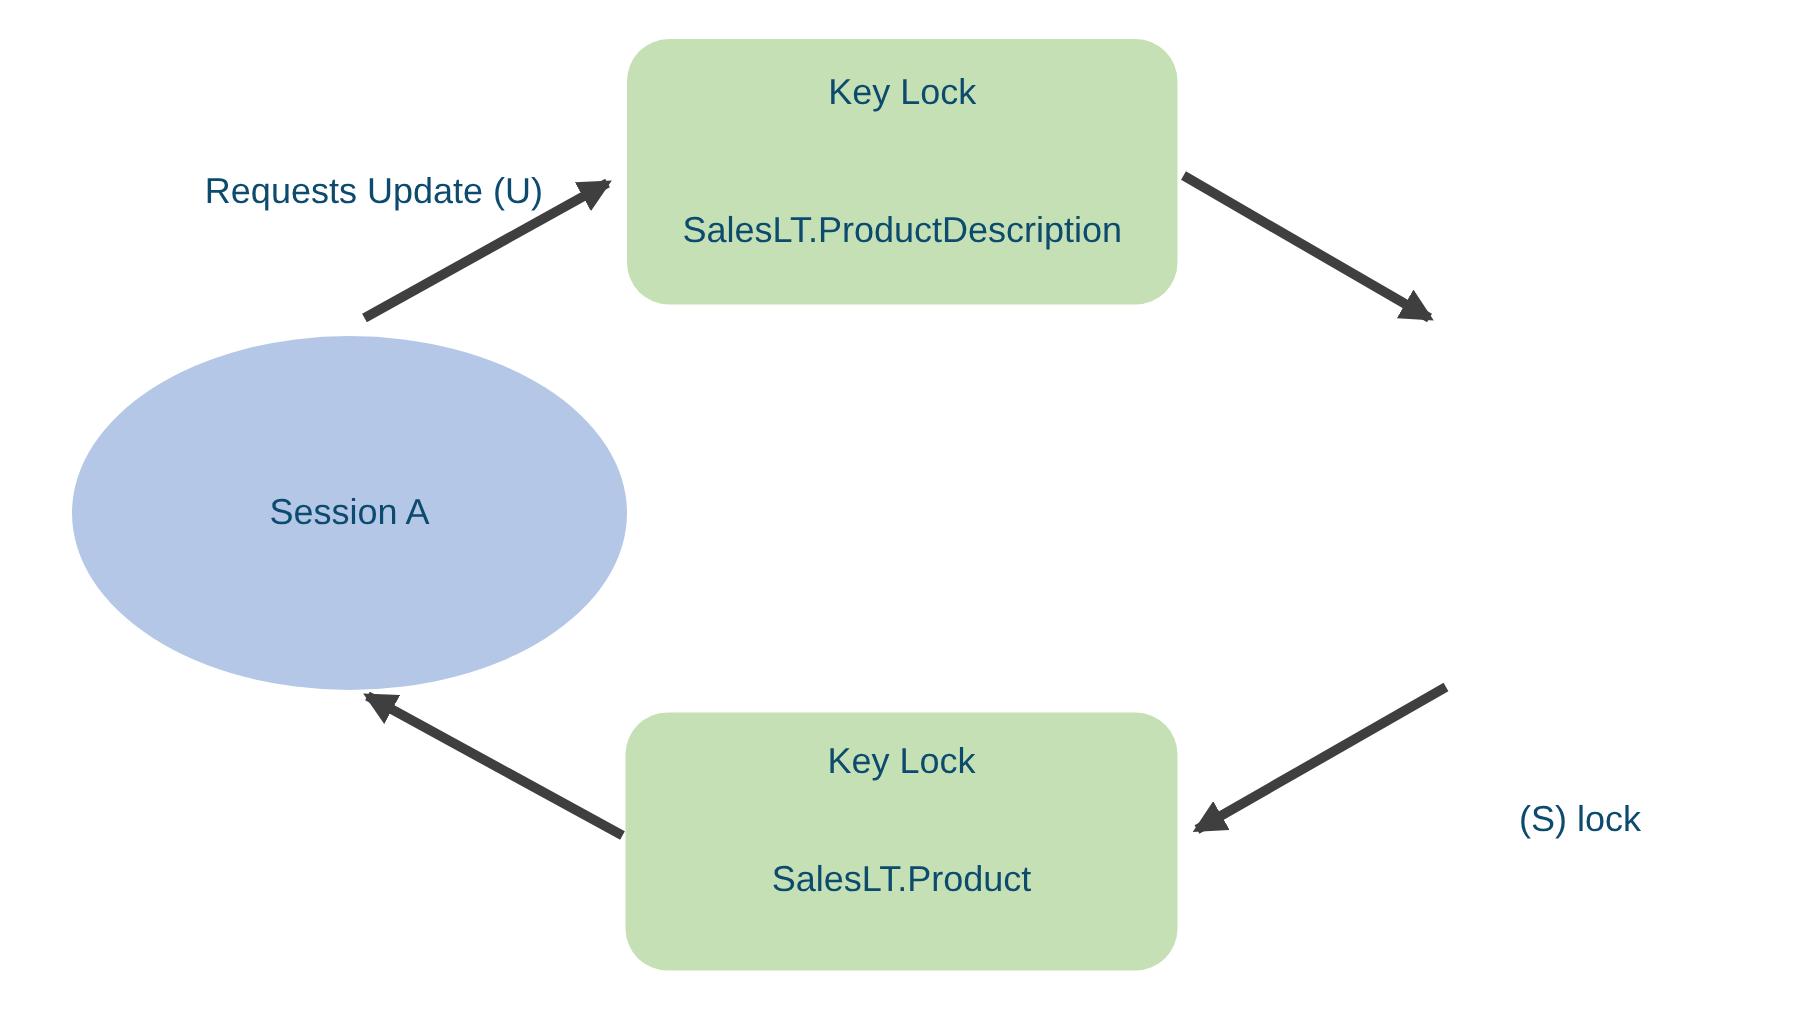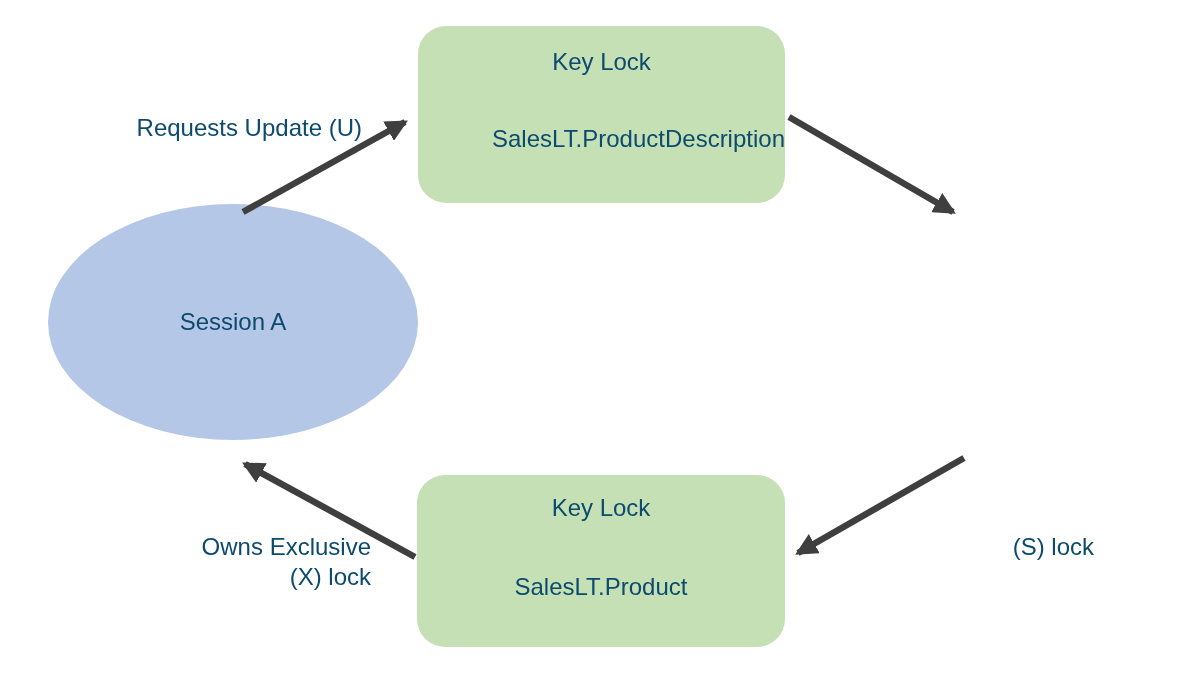--- a/index.html
+++ b/index.html
@@ -25,35 +25,35 @@
     position: absolute;
     left: 0;
     width: 100%;
     text-align: center;
     font-size: 24px;
     line-height: 30px;
     white-space: nowrap;
   }
   .box-top { left: 418px; top: 26px; width: 367px; height: 177px; }
   .box-top .title { top: 21px; }
-  .box-top .sub   { top: 98px; text-align: right; }
+  .box-top .sub   { top: 113px; }
   .box-bottom { left: 417px; top: 475px; width: 368px; height: 172px; }
   .box-bottom .title { top: 18px; }
   .box-bottom .sub   { top: 97px; }
 
   .session-ellipse {
     position: absolute;
     background: #b4c7e7;
     border-radius: 50%;
     display: flex;
     align-items: center;
     justify-content: center;
     font-size: 24px;
   }
-  .ellipse-a { left: 48px;  top: 204px; width: 370px; height: 236px; }
+  .ellipse-a { left: 48px;  top: 224px; width: 370px; height: 236px; }
   .ellipse-b { left: 786px; top: 219px; width: 368px; height: 236px; }
 
   .edge-label {
     position: absolute;
     text-align: center;
     font-size: 24px;
     line-height: 30px;
     white-space: nowrap;
   }
   .edge-label span { display: block; text-align: right; }
@@ -87,24 +87,20 @@
   <div class="session-ellipse ellipse-a">
     <span>Session A</span>
   </div>
 
 
   <div class="edge-label label-requests-update">
     <span>Requests Update (U)</span>
   </div>
 
 
-  <div class="edge-label label-owns-exclusive">
-    <span>Owns Exclusive</span>
-    <span>(X) lock</span>
-  </div>
 
   <div class="edge-label label-requests-shared">
     <span>(S) lock</span>
   </div>
 
   <svg class="arrow-layer" width="1200" height="675" viewBox="0 0 1200 675">
     <defs>
       <marker id="ah" viewBox="0 0 10 10" refX="8.5" refY="5" markerWidth="3.4" markerHeight="3.4" orient="auto-start-reverse">
         <path d="M0,0 L10,5 L0,10 z" fill="#3f3f3f"></path>
       </marker>

